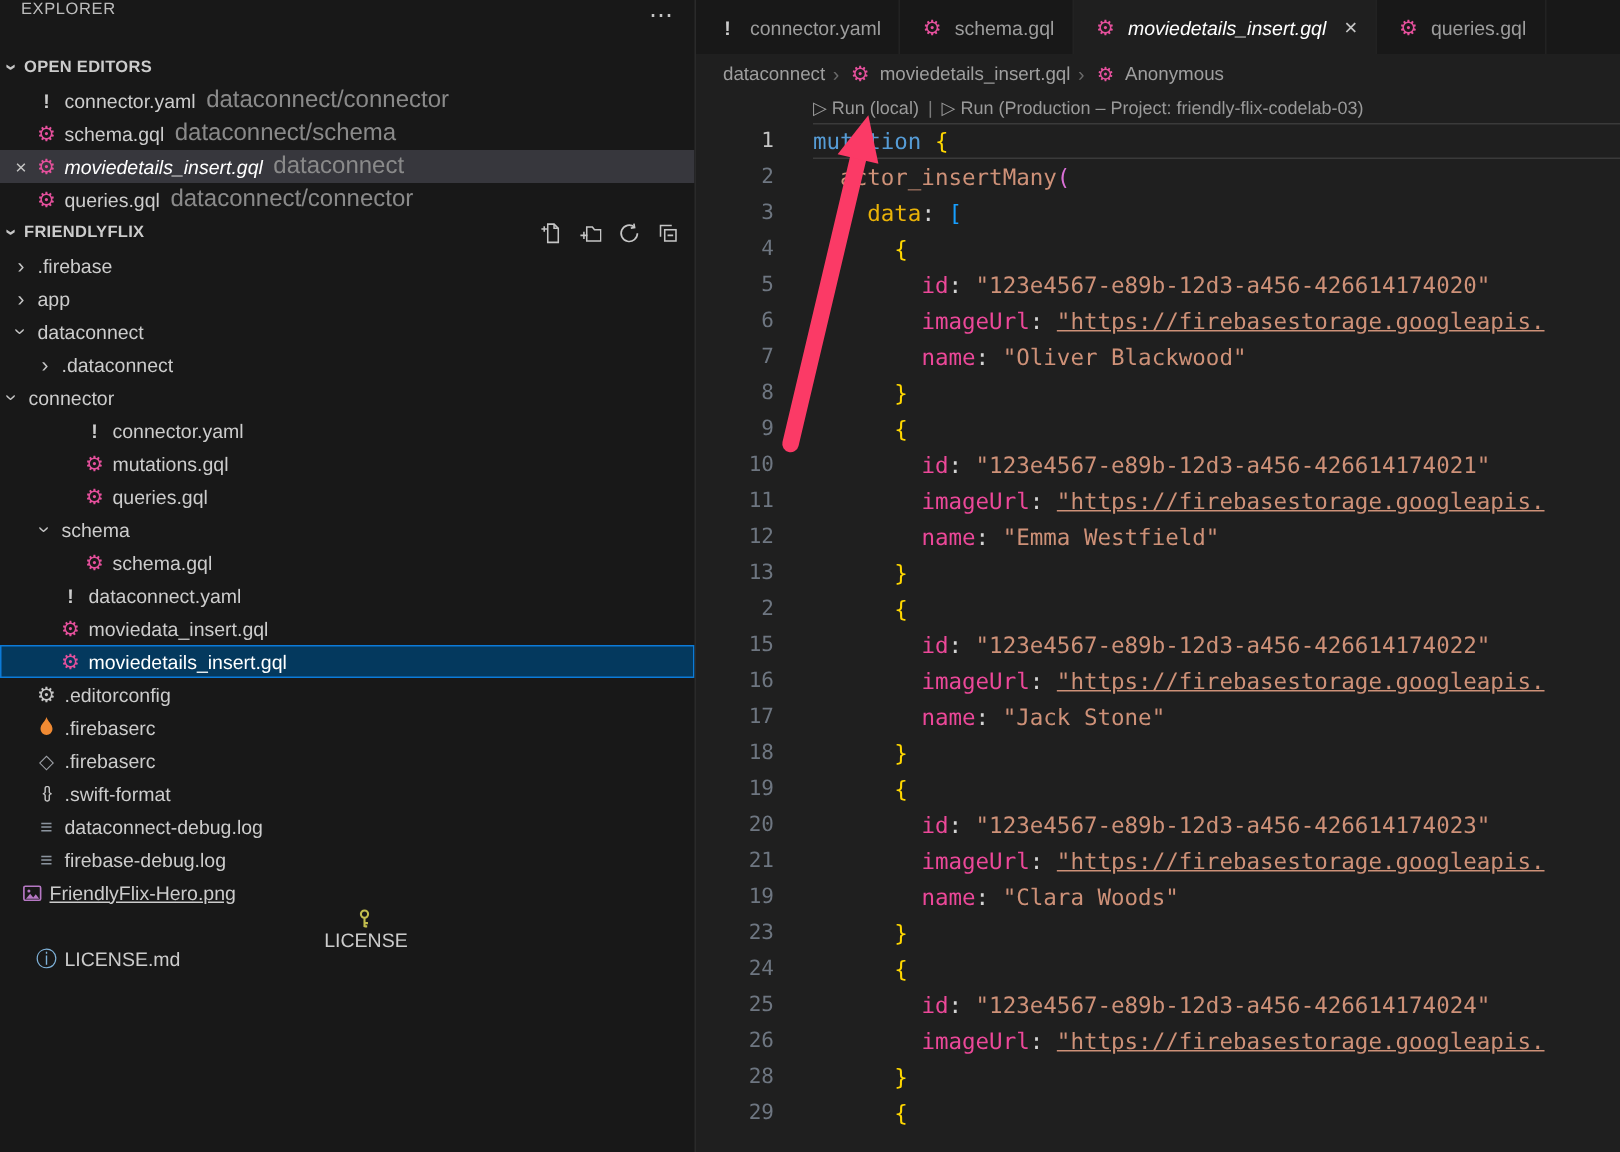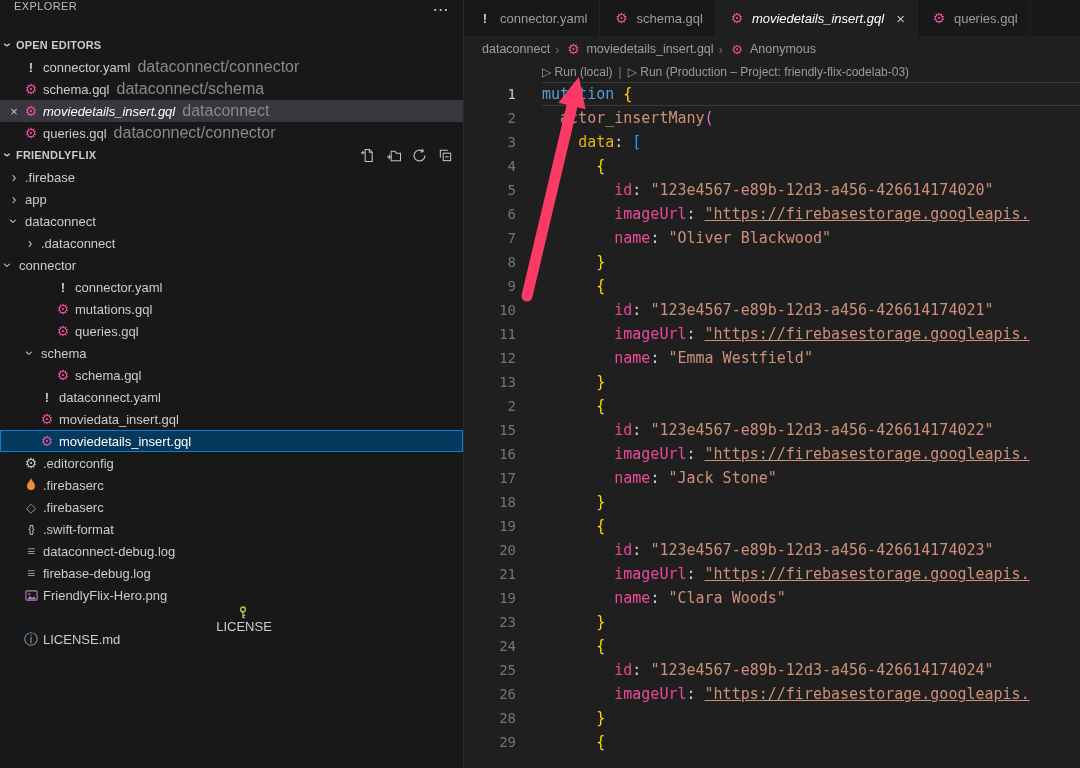--- a/index.html
+++ b/index.html
@@ -222,21 +222,21 @@
           <span class="fname">.swift-format</span>
         </div>
         <div class="tree-row" style="padding-left: 22px;">
           <span class="icon ic-log" style="color: rgb(139, 148, 158);">≡</span>
           <span class="fname">dataconnect-debug.log</span>
         </div>
         <div class="tree-row" style="padding-left: 22px;">
           <span class="icon ic-log" style="color: rgb(139, 148, 158);">≡</span>
           <span class="fname">firebase-debug.log</span>
         </div>
-        <div class="tree-row" style="padding-left: 22px;">
+        <div class="tree-row" style="padding-left: 12px; text-decoration: underline;">
           <span class="icon ic-image">
             <svg width="13" height="13" viewBox="0 0 14 14">
               <rect x="1" y="2" width="12" height="10" rx="1" fill="none" stroke="#b678c4" stroke-width="1.2"></rect>
               <circle cx="4.6" cy="5.4" r="1.1" fill="#b678c4"></circle>
               <path d="M2.5 11l3-3.6 2.2 2.6 1.8-2.2 2.5 3.2Z" fill="#b678c4"></path>
             </svg>
           </span>
           <span class="fname">FriendlyFlix-Hero.png</span>
         </div>
         <div class="tree-row" style="padding-left: 22px; flex-direction: column;">

